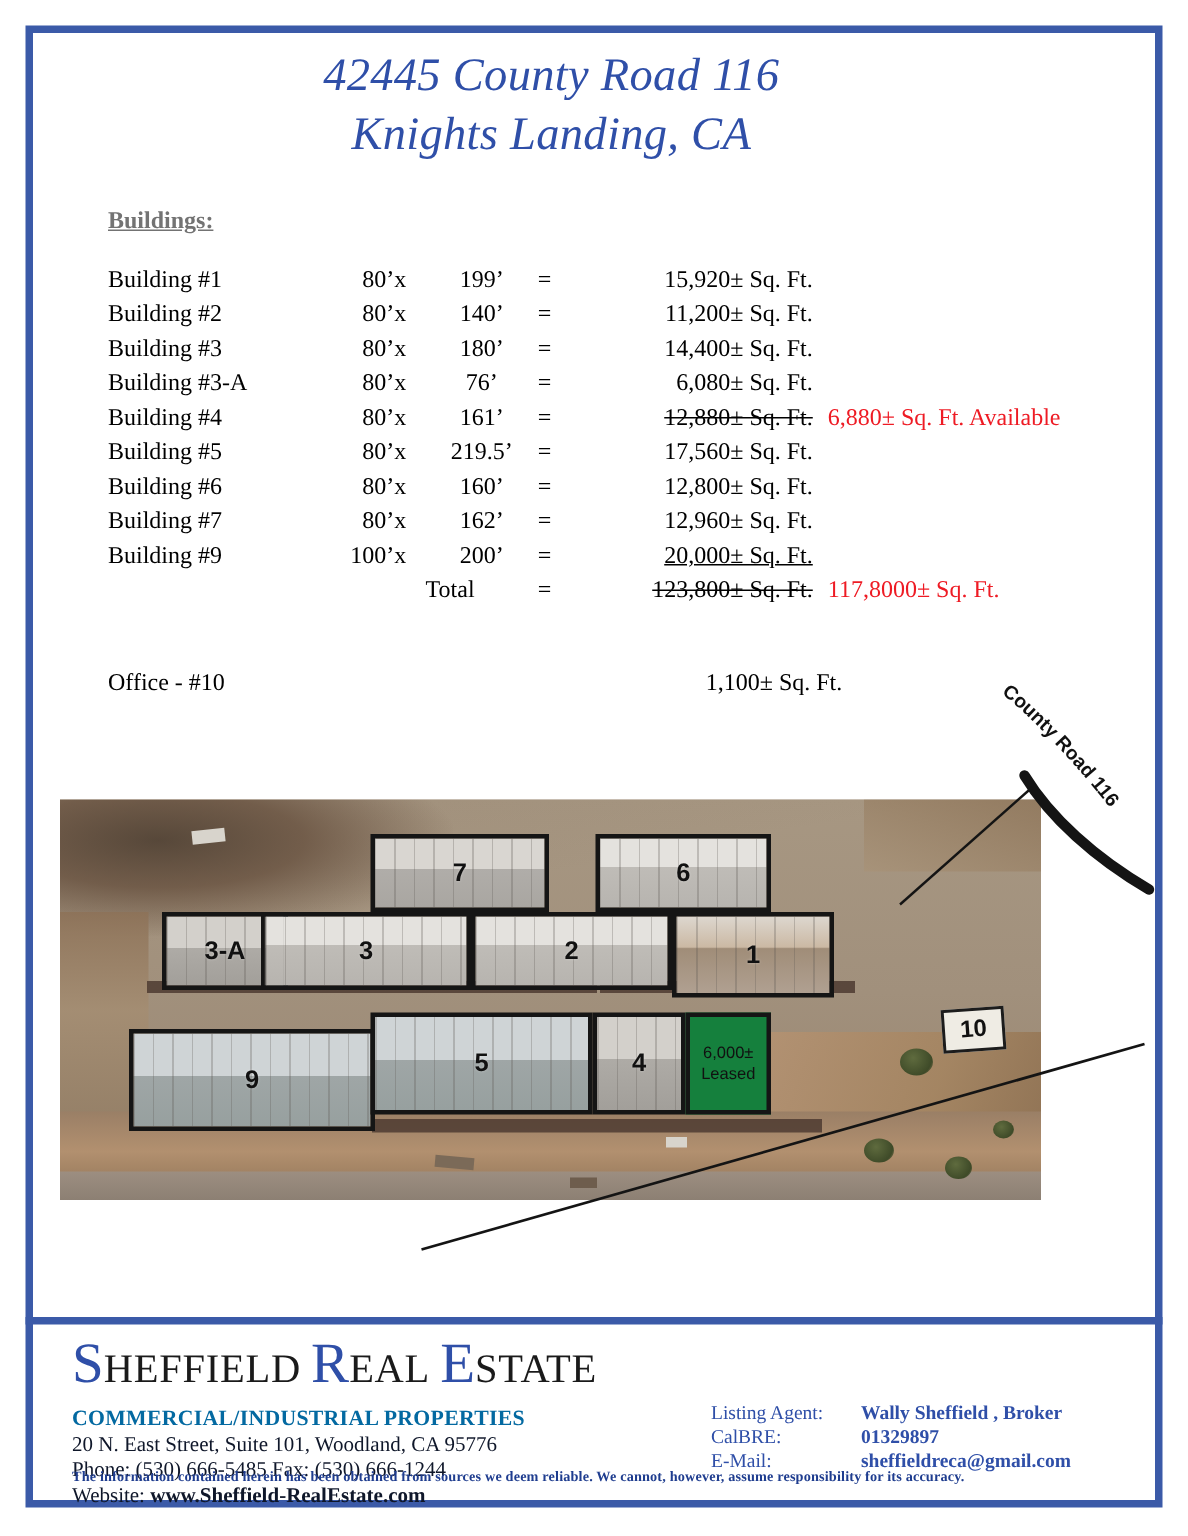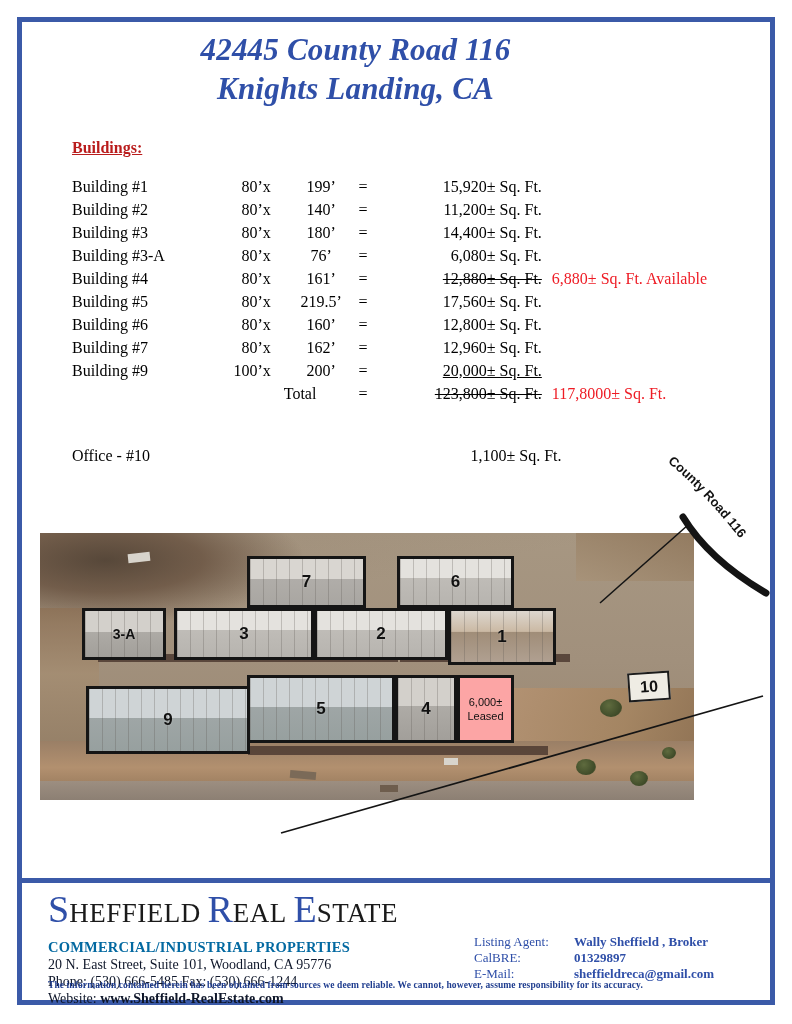--- a/index.html
+++ b/index.html
@@ -28,38 +28,38 @@
   #footer-divider {
     position: absolute;
     left: 17px; top: 878px;
     width: 758px; height: 5px;
     background: #3b5aa8;
   }
 
   
   #title-block {
     position: absolute;
-    left: 18px; top: 30px;
+    left: 30px; top: 30px;
     width: 675px;
     text-align: center;
     color: #2f4fa8;
-    font-weight: bold;
+    font-weight: normal;
     font-style: italic;
     font-size: 31px;
     line-height: 39px;
     letter-spacing: 0.2px;
   }
 
   
   #buildings-heading {
     position: absolute;
     left: 72px; top: 139px;
     font-weight: bold;
     font-size: 16px;
-    color: #b91c1c;
+    color: #737373;
     text-decoration: underline;
   }
 
   
   #btable {
     position: absolute;
     left: 72px; top: 178px;
     width: 660px;
     border-collapse: collapse;
     font-size: 16px;
@@ -141,21 +141,21 @@
   .roof-c { background: linear-gradient(#d3d0cb 0%, #d3d0cb 45%, #aeaba6 45%, #a29f9a 100%); }
   .roof-d { background: linear-gradient(#cfd4d6 0%, #cfd4d6 46%, #9fa6a6 46%, #97a09f 100%); }
   .roof-rust { background: linear-gradient(#ddd7cf 0%, #cbb9a4 40%, #a08d78 42%, #b0a091 100%); }
   .blabel { position: relative; z-index: 3; text-shadow: 0 0 2px rgba(255,255,255,0.35); }
   .ribs {
     position:absolute; left:0; top:0; right:0; bottom:0; z-index:1;
     background-image: repeating-linear-gradient(90deg, rgba(90,85,80,0.28) 0 1px, rgba(255,255,255,0) 1px 13px);
   }
   .leased {
     position: absolute;
-    background: #fca5a5;
+    background: #15803d;
     border: 3px solid #151515;
     display: flex; flex-direction: column;
     align-items: center; justify-content: center;
     font-family: "Liberation Sans", sans-serif;
     font-size: 11px; line-height: 14px; color: #111;
     text-align: center;
   }
   .minibox {
     position: absolute;
     background: #efece4;
@@ -342,21 +342,21 @@
     <div class="bldg roof-a" style="left:207px; top:23px; width:119px; height:52px; font-size:17px;">
       <span class="ribs"></span>
       <span class="blabel">7</span>
     </div>
 
     <div class="bldg roof-b" style="left:357px; top:23px; width:117px; height:52px; font-size:17px;">
       <span class="ribs"></span>
       <span class="blabel">6</span>
     </div>
 
-    <div class="bldg roof-c" style="left:42px; top:75px; width:84px; height:52px; font-size:14px;">
+    <div class="bldg roof-c" style="left:68px; top:75px; width:84px; height:52px; font-size:17px;">
       <span class="ribs"></span>
       <span class="blabel">3-A</span>
     </div>
     <div class="bldg roof-b" style="left:134px; top:75px; width:140px; height:52px; font-size:17px;">
       <span class="ribs"></span>
       <span class="blabel">3</span>
     </div>
     <div class="bldg roof-b" style="left:274px; top:75px; width:134px; height:52px; font-size:17px;">
       <span class="ribs"></span>
       <span class="blabel">2</span>

